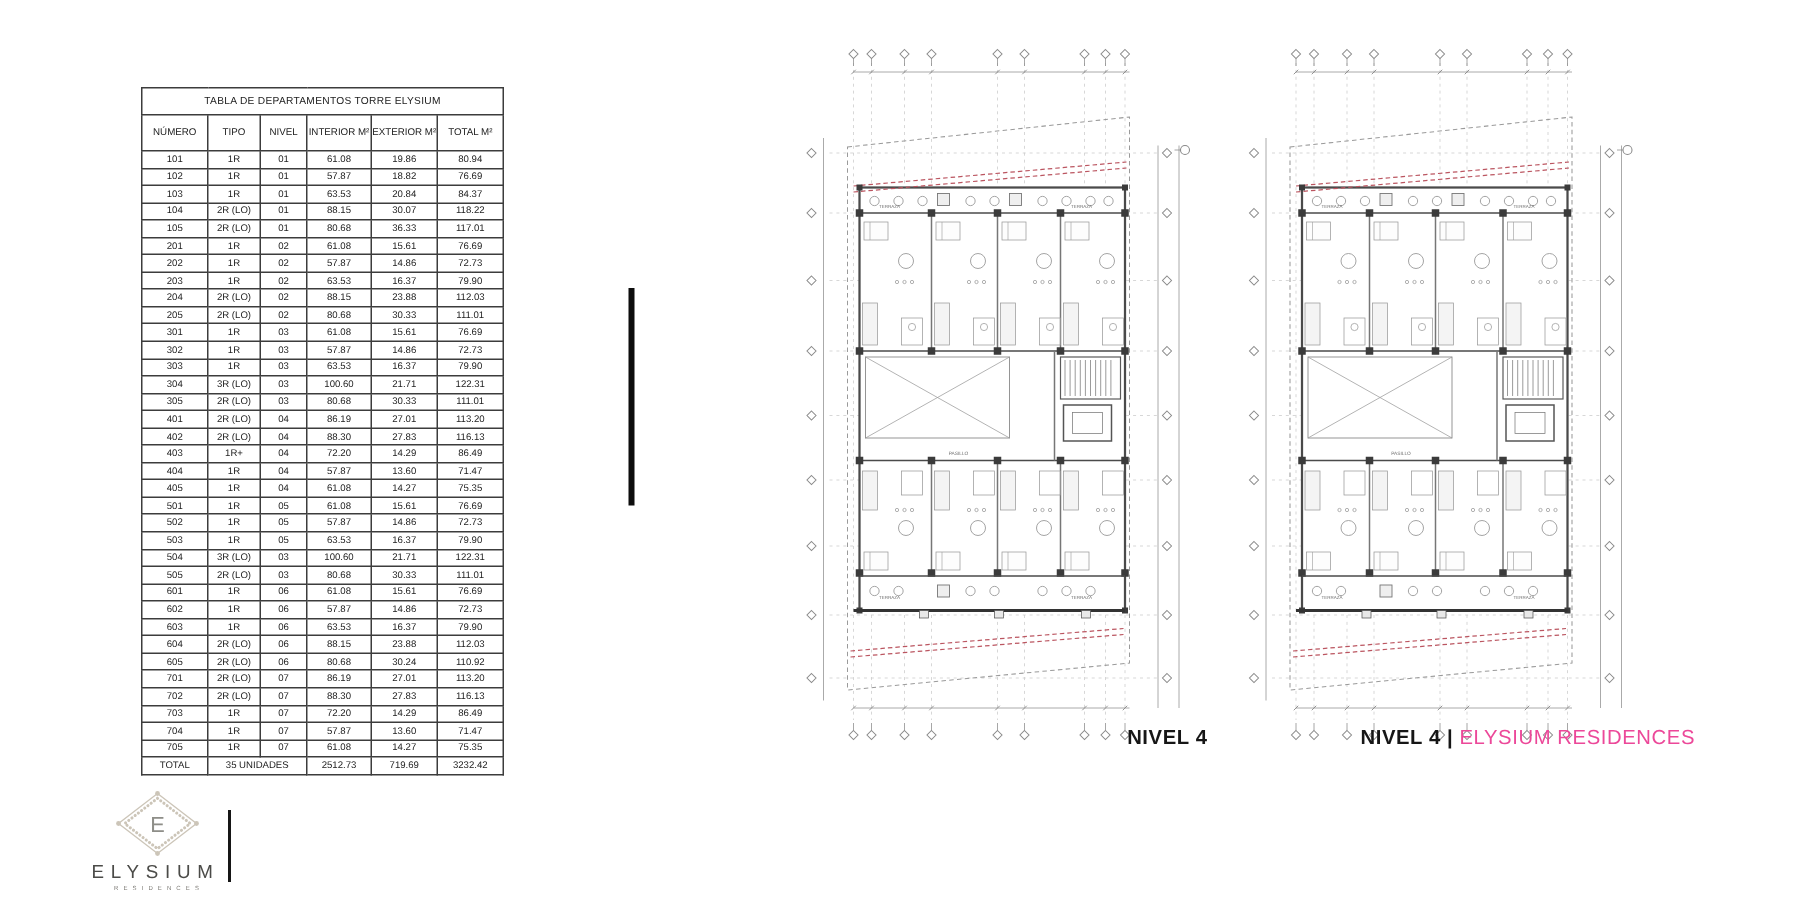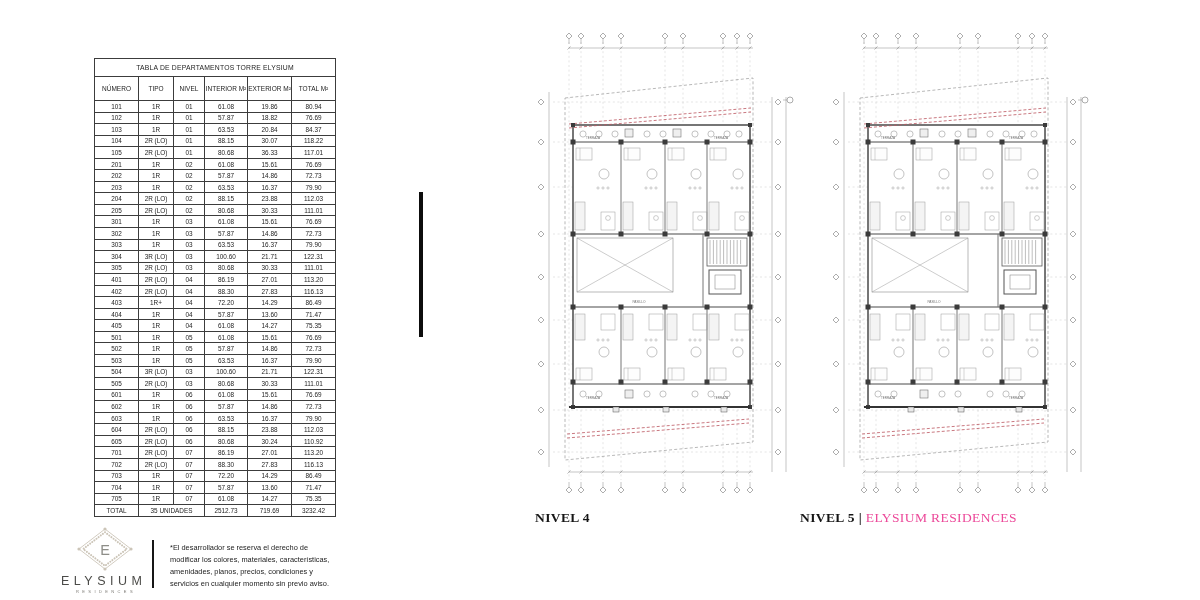--- a/index.html
+++ b/index.html
@@ -25,22 +25,22 @@
   #dept-table tbody td{height:10.55px;}
 
   
   .divider-bar{position:absolute;left:419px;top:192px;width:4px;height:145px;background:#0d0d0d;}
 
   
   .plan{position:absolute;top:22px;width:270px;height:480px;}
   #plan-0{left:525px;}
   #plan-1{left:820px;}
   .plan-label{
-    position:absolute;top:510px;font-size:13.5px;font-weight:700;
-    letter-spacing:.4px;color:#161616;text-align:left;font-family:Liberation Serif, serif;
+    position:absolute;top:484px;font-size:13.5px;font-weight:700;
+    letter-spacing:.4px;color:#161616;text-align:right;
   }
   #plan-label-0{left:535px;width:270px;}
   #plan-label-1{left:800px;width:330px;}
   .plan-label .reg{font-weight:400;color:#ec4899;}
 
   
   .logo{position:absolute;left:57px;top:526px;width:95px;}
   .logo .mono{display:block;margin:0 auto;}
   .logo-name{
     margin-top:2px;text-align:left;font-size:12.5px;letter-spacing:4.5px;
@@ -940,36 +940,32 @@
           <rect x="196" y="385" width="6" height="5" stroke="#555" stroke-width="0.5" fill="#e8e8e8"></rect>
           <text x="68" y="377" text-anchor="middle" font-size="3" fill="#6f6f6f" font-family="Liberation Sans, sans-serif">TERRAZA</text>
           <text x="196" y="377" text-anchor="middle" font-size="3" fill="#6f6f6f" font-family="Liberation Sans, sans-serif">TERRAZA</text>
         </g>
       </svg></div>
 
   <div class="plan-label" id="plan-label-0">
     <span class="bold">NIVEL 4</span><span class="reg"></span>
   </div>
   <div class="plan-label" id="plan-label-1">
-    <span class="bold">NIVEL 5 |</span><span class="reg"> ELYSIUM RESIDENCES</span>
+    <span class="bold">NIVEL 4 |</span><span class="reg"> ELYSIUM RESIDENCES</span>
   </div>
 
   <div class="logo">
     <svg class="mono" width="62" height="46" viewBox="0 0 62 46">
       <path d="M31 3 L57 23 L31 43 L5 23 Z" fill="none" stroke="#ccc5b8" stroke-width="0.9"></path>
       <path d="M31 3 L57 23 L31 43 L5 23 Z" fill="none" stroke="#ccc5b8" stroke-width="2.4" stroke-dasharray="0.1 3.1" stroke-linecap="round" transform="translate(31 23) scale(0.84) translate(-31 -23)"></path>
       <circle cx="31" cy="3" r="1.6" fill="#ccc5b8"></circle>
       <circle cx="57" cy="23" r="1.6" fill="#ccc5b8"></circle>
       <circle cx="31" cy="43" r="1.6" fill="#ccc5b8"></circle>
       <circle cx="5" cy="23" r="1.6" fill="#ccc5b8"></circle>
       <text x="31" y="28.5" text-anchor="middle" font-size="14.5" fill="#8e8e88" font-family="Liberation Sans, sans-serif">E</text>
     </svg>
     <div class="logo-name">ELYSIUM</div>
     <div class="logo-sub">RESIDENCES</div>
   </div>
   <div class="logo-divider"></div>
 
-  <div class="disclaimer" id="disclaimer">*El desarrollador se reserva el derecho de
-modificar los colores, materiales, características,
-amenidades, planos, precios, condiciones y
-servicios en cualquier momento sin previo aviso.</div>
 
 </div>
 
 </body></html>

